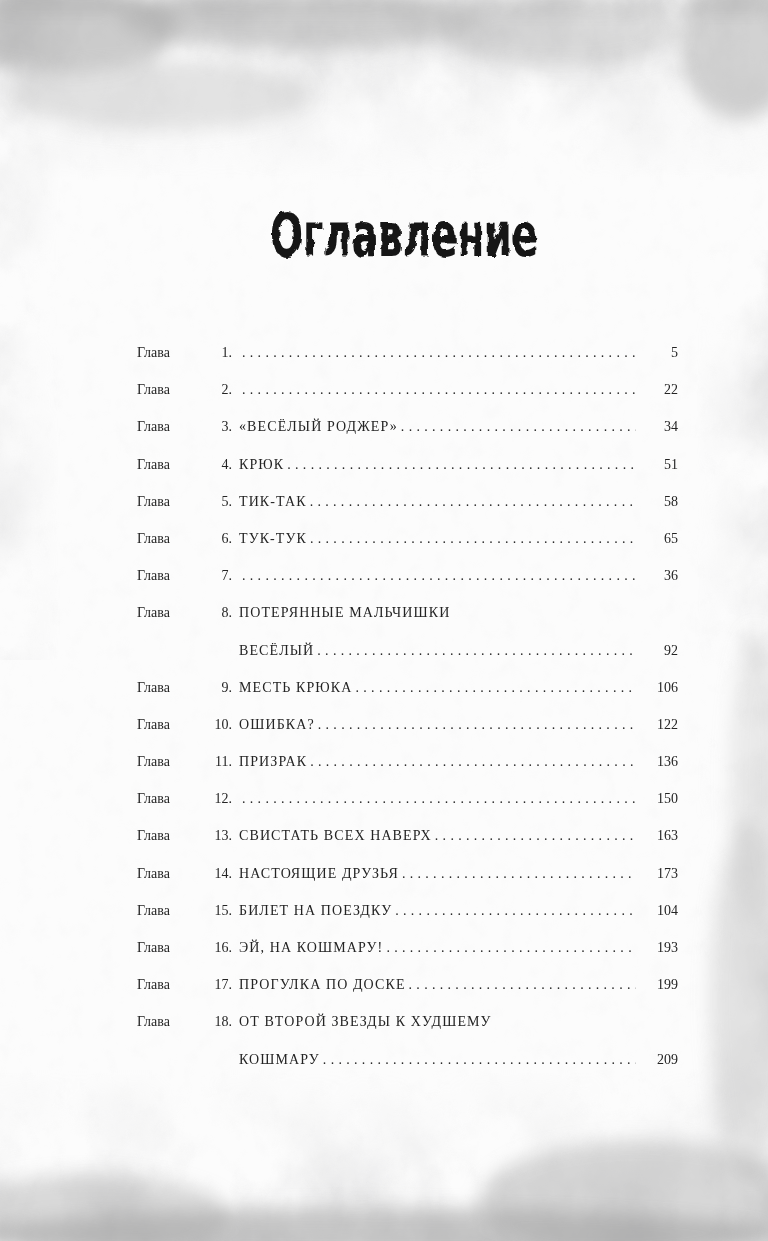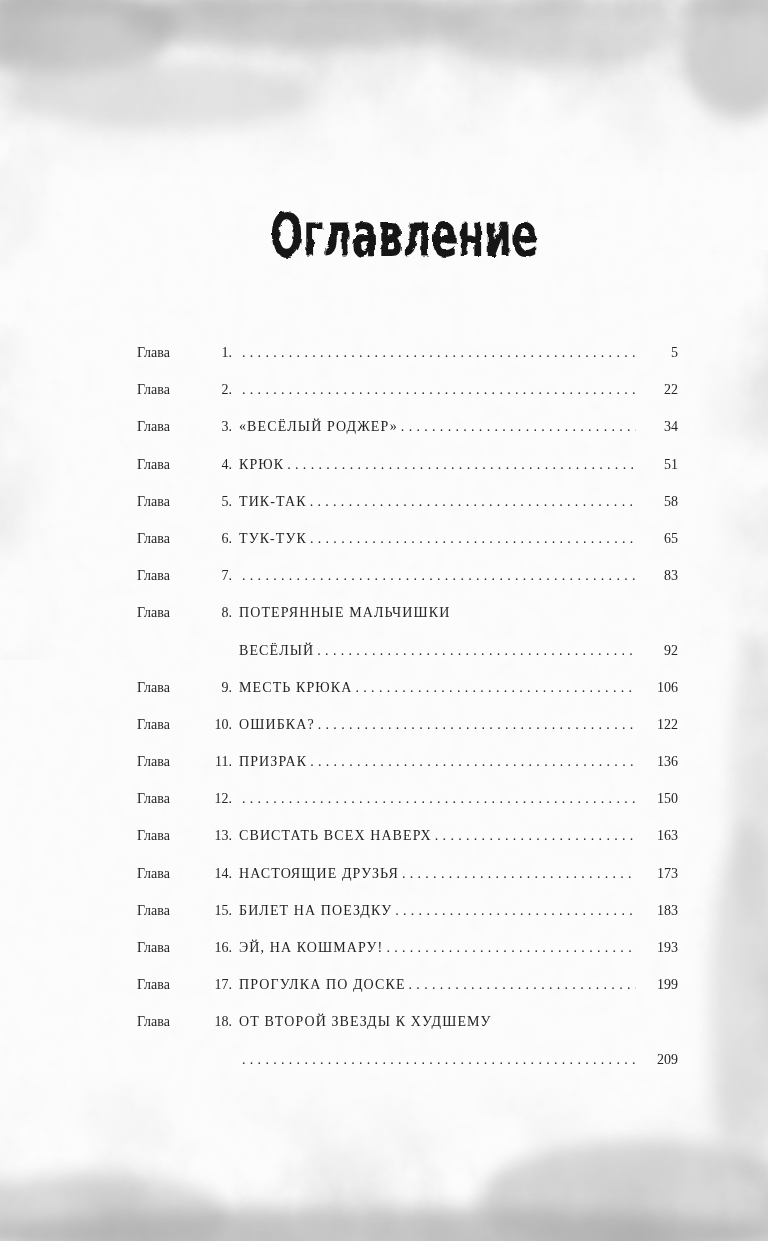--- a/index.html
+++ b/index.html
@@ -136,21 +136,21 @@
       <span class="num">6.</span>
       <span class="ctitle">ТУК-ТУК</span>
       <span class="dots"></span>
       <span class="pg">65</span>
     </div>
 
     <div class="row">
       <span class="glava">Глава</span>
       <span class="num">7.</span>
       <span class="dots"></span>
-      <span class="pg">83</span>
+      <span class="pg">36</span>
     </div>
 
     <div class="row">
       <span class="glava">Глава</span>
       <span class="num">8.</span>
       <span class="ctitle">ПОТЕРЯННЫЕ МАЛЬЧИШКИ</span>
     </div>
     <div class="row">
       <span class="indent"></span>
       <span class="ctitle">ВЕСЁЛЫЙ</span>
@@ -203,21 +203,21 @@
       <span class="ctitle">НАСТОЯЩИЕ ДРУЗЬЯ</span>
       <span class="dots"></span>
       <span class="pg">173</span>
     </div>
 
     <div class="row">
       <span class="glava">Глава</span>
       <span class="num">15.</span>
       <span class="ctitle">БИЛЕТ НА ПОЕЗДКУ</span>
       <span class="dots"></span>
-      <span class="pg">183</span>
+      <span class="pg">104</span>
     </div>
 
     <div class="row">
       <span class="glava">Глава</span>
       <span class="num">16.</span>
       <span class="ctitle">ЭЙ, НА КОШМАРУ!</span>
       <span class="dots"></span>
       <span class="pg">193</span>
     </div>
 
@@ -229,18 +229,19 @@
       <span class="pg">199</span>
     </div>
 
     <div class="row">
       <span class="glava">Глава</span>
       <span class="num">18.</span>
       <span class="ctitle">ОТ ВТОРОЙ ЗВЕЗДЫ К ХУДШЕМУ</span>
     </div>
     <div class="row">
       <span class="indent"></span>
+      <span class="ctitle">КОШМАРУ</span>
       <span class="dots"></span>
       <span class="pg">209</span>
     </div>
 
   </div>
 </div>
 
 </body></html>

